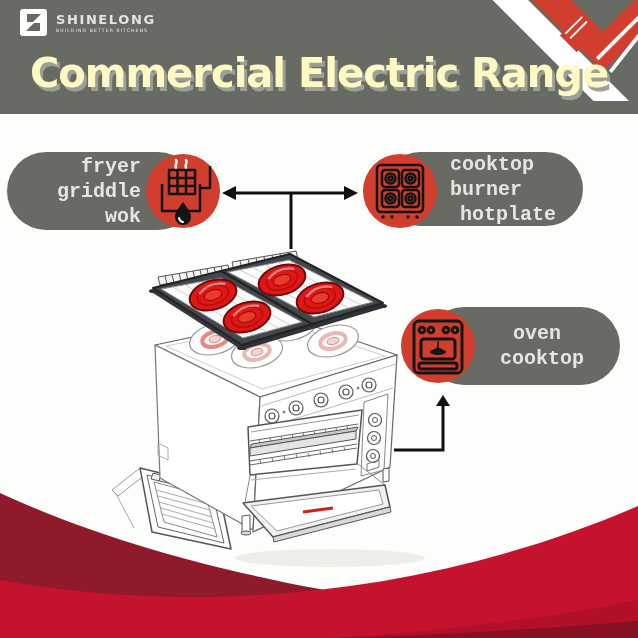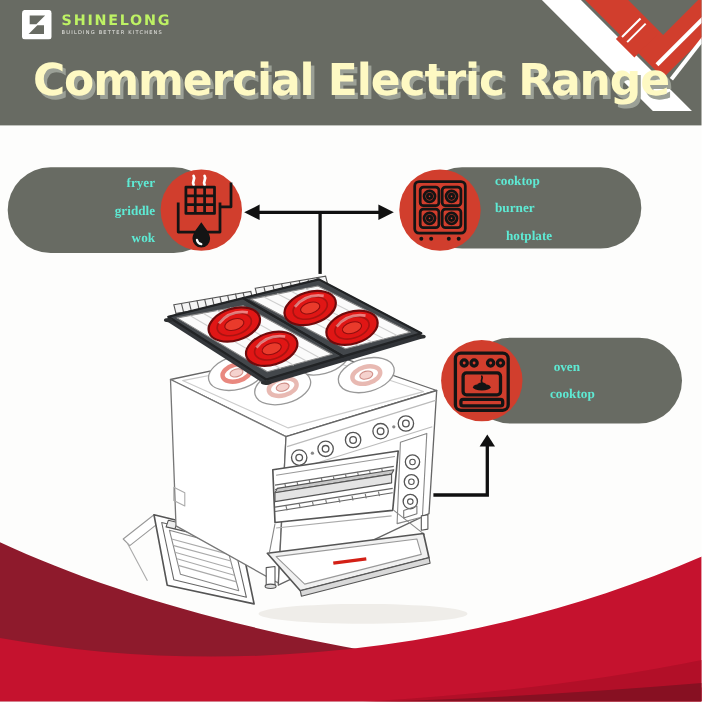--- a/index.html
+++ b/index.html
@@ -2,32 +2,32 @@
 <html><head>
 <meta charset="utf-8">
 <style>
   html,body{margin:0;padding:0;background:#fff;}
   .canvas{position:relative;width:638px;height:638px;overflow:hidden;background:#fdfdfc;
           font-family:"DejaVu Sans",sans-serif;}
   
   .header{position:absolute;left:0;top:0;width:638px;height:114px;background:#686b63;z-index:20;}
   .brand{position:absolute;left:20px;top:9px;display:flex;align-items:center;gap:9px;}
   .brand-mark{width:27px;height:27px;}
-  .brand-name{color:#bef264;font-weight:bold;font-size:13px;letter-spacing:1.6px;line-height:14px;
+  .brand-name{color:#e5e5e5;font-weight:bold;font-size:13px;letter-spacing:1.6px;line-height:14px;
               font-family:"DejaVu Sans",sans-serif;}
   .brand-tagline{color:#e8e8e4;font-size:4.6px;letter-spacing:1.1px;margin-top:1px;}
   .title{position:absolute;left:0;top:50px;width:100%;margin:0;text-align:center;
          font-size:40px;font-weight:bold;letter-spacing:-1px;color:#fef9c3;
          text-shadow:3px 4px 0 #9ba096;font-family:"DejaVu Sans",sans-serif;}
   .ribbons{position:absolute;right:0;top:0;}
   
   .pill{position:absolute;background:#686b63;border-radius:39px;z-index:22;}
   .pill-lines{position:absolute;top:0;height:100%;display:flex;flex-direction:column;
-              justify-content:center;color:#5eead4;font-family:Liberation Serif, serif;
-              font-weight:bold;font-size:12px;line-height:25px;}
+              justify-content:center;color:#e5e5e5;font-family:Liberation Mono, monospace;
+              font-weight:bold;font-size:20px;line-height:25px;}
   .pill-circle{position:absolute;width:74px;height:74px;border-radius:50%;background:#d13e2d;}
   .pill-fryer{left:7px;top:152px;width:190px;height:78px;}
   .pill-fryer .pill-lines{left:0;width:134px;text-align:right;}
   .pill-fryer .pill-circle{left:139px;top:2px;}
   .pill-cooktop{left:383px;top:152px;width:200px;height:74px;}
   .pill-cooktop .pill-lines{left:67px;text-align:left;}
   .pill-cooktop .pill-circle{left:-20px;top:2px;}
   .pill-oven{left:425px;top:307px;width:195px;height:78px;}
   .pill-oven .pill-lines{left:65px;text-align:center;}
   .pill-oven .pill-circle{left:-24px;top:2px;}

